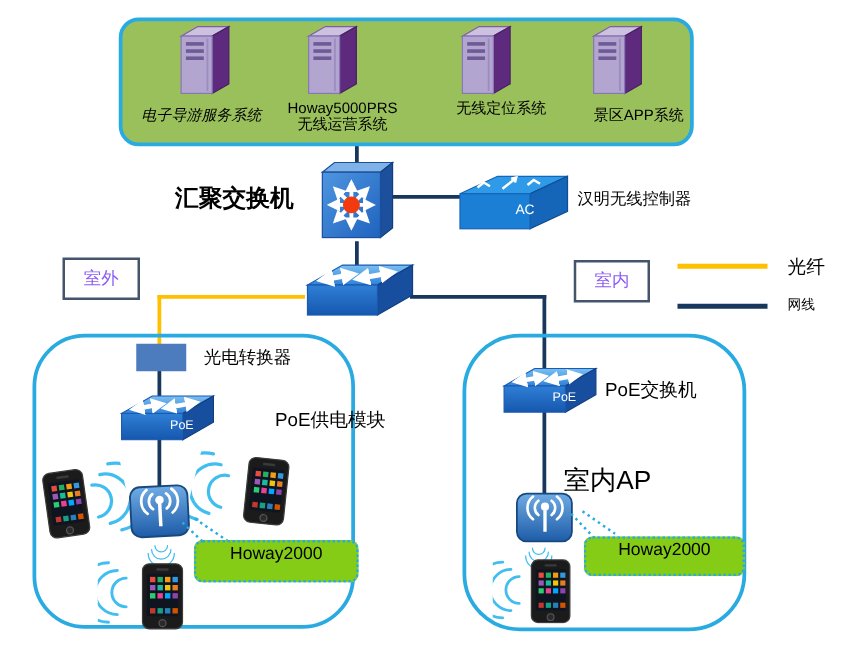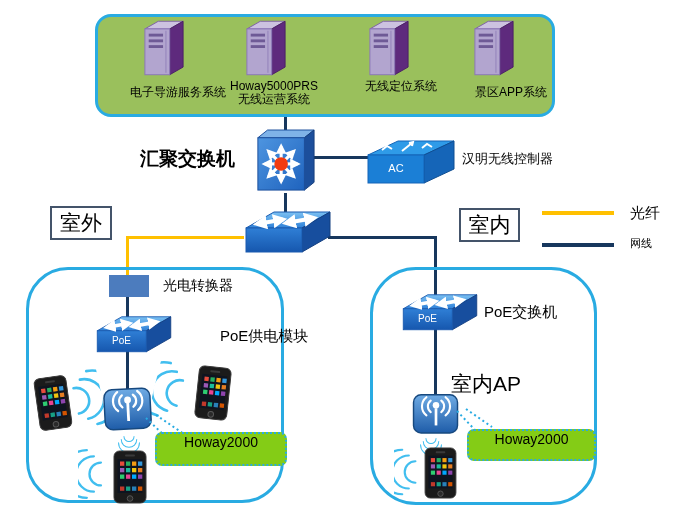--- a/index.html
+++ b/index.html
@@ -7,23 +7,23 @@
           font-family:"Liberation Sans","DejaVu Sans",sans-serif;color:#000;}
   .hline{position:absolute;height:3px;}
   .vline{position:absolute;width:3px;}
   .navy{background:#17375D;}
   .fiber{background:#FFC000;}
   .server-panel{position:absolute;left:95px;top:14px;width:460px;height:103px;
                 background:#9AC05C;border:3px solid #29ABE2;border-radius:16px;box-sizing:border-box;}
   .srv-label{position:absolute;font-size:12px;line-height:13px;text-align:center;color:#000;}
   .zone{position:absolute;border:3px solid #29ABE2;background:transparent;box-sizing:border-box;}
   .tag-box{position:absolute;border:2px solid #44546A;background:#fff;display:flex;
-           align-items:center;justify-content:center;font-size:21px;color:#000000;box-sizing:border-box;}
+           align-items:center;justify-content:center;font-size:14px;color:#8b5cf6;box-sizing:border-box;}
   .lbl{position:absolute;white-space:nowrap;color:#000;}
-  .badge{position:absolute;color:#fff;text-align:center;}
+  .badge{position:absolute;color:#fff;text-align:center;padding-left:24px;}
   .callout{position:absolute;border:2px dotted #29ABE2;border-radius:7px;background:#84cc16;
            display:flex;align-items:flex-start;justify-content:center;font-size:14px;color:#000;z-index:6;}
   .converter{position:absolute;left:109px;top:275px;width:40px;height:22px;background:#4C7CBE;z-index:4;}
   svg.icon{position:absolute;z-index:4;}
   svg.arcs{position:absolute;z-index:2;}
   svg.tail{position:absolute;z-index:5;}
   .hidden-defs{position:absolute;width:0;height:0;overflow:hidden;}
 </style>
 </head>
 <body>
@@ -164,21 +164,21 @@
   <svg class="icon" style="left:245px;top:16px;width:42px;height:64px;">
       <use href="#sym-server"></use>
     </svg>
   <svg class="icon" style="left:368px;top:16px;width:42px;height:64px;">
       <use href="#sym-server"></use>
     </svg>
   <svg class="icon" style="left:473px;top:16px;width:42px;height:64px;">
       <use href="#sym-server"></use>
     </svg>
 
-  <div class="srv-label" style="left:115px;top:86px;width:126px;">
+  <div class="srv-label" style="left:98px;top:86px;width:126px;font-style:italic;">
     <span>电子导游服务系统</span>
   </div>
   <div class="srv-label" style="left:222px;top:80px;width:104px;">
     <span>Howay5000PRS</span><br><span>无线运营系统</span>
   </div>
   <div class="srv-label" style="left:334px;top:80px;width:134px;">
     <span>无线定位系统</span><br>
   </div>
   <div class="srv-label" style="left:464px;top:86px;width:94px;">
     <span>景区APP系统</span>

